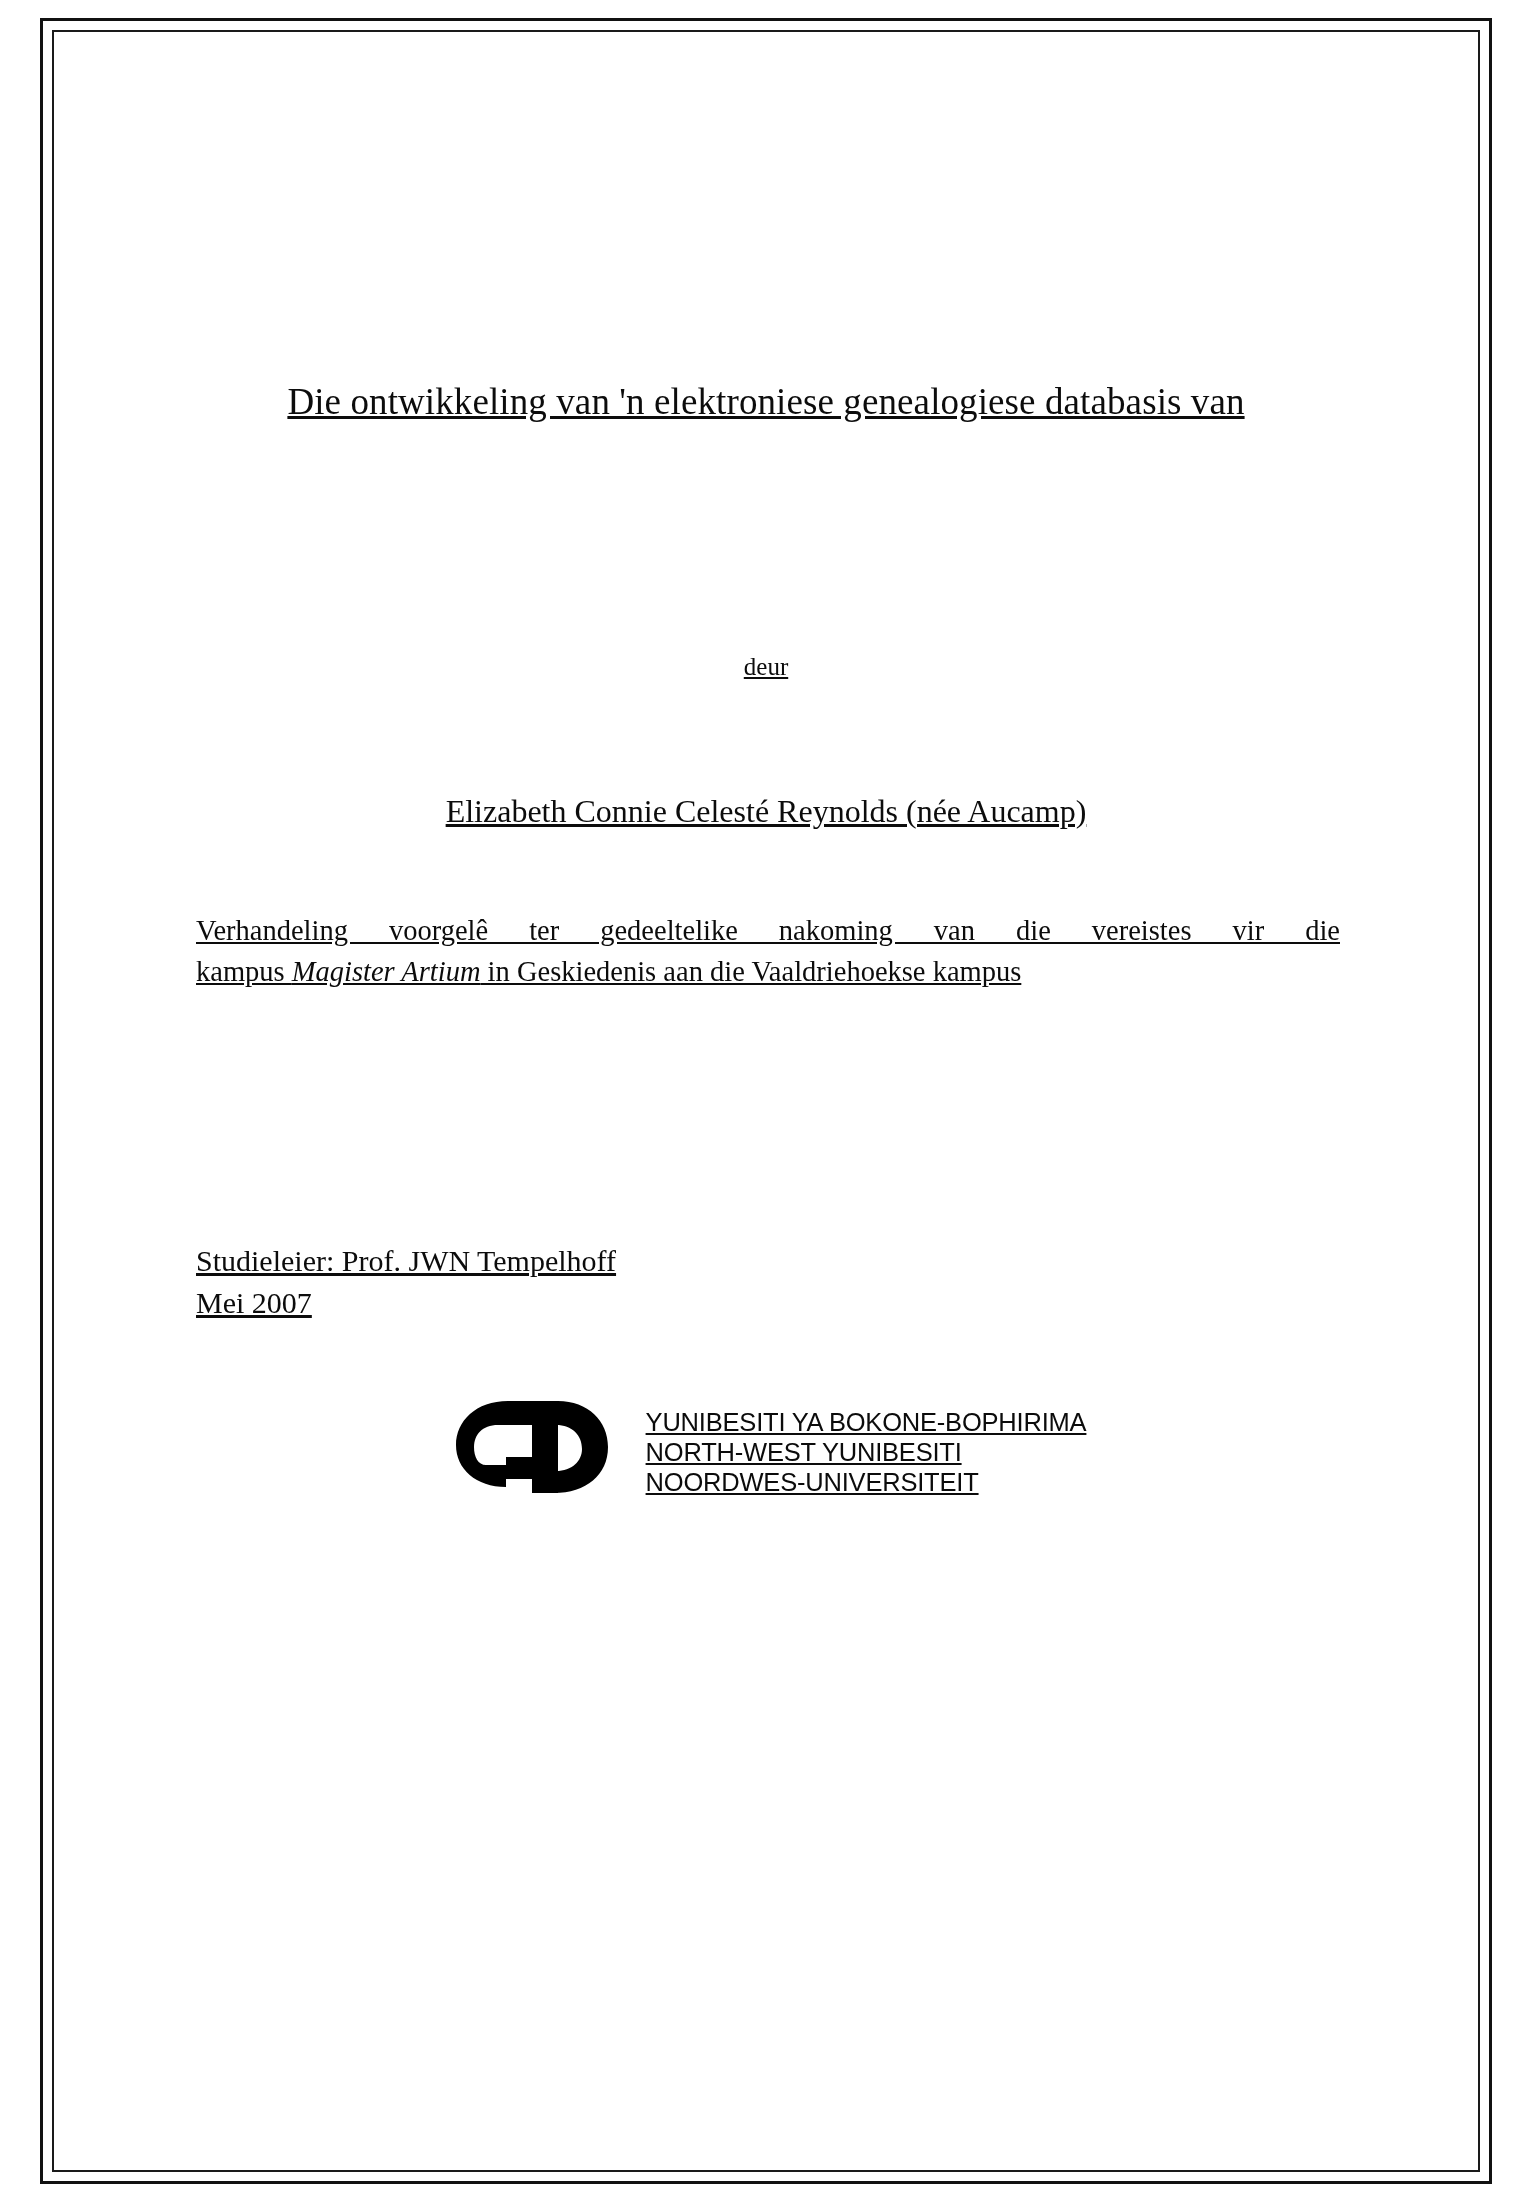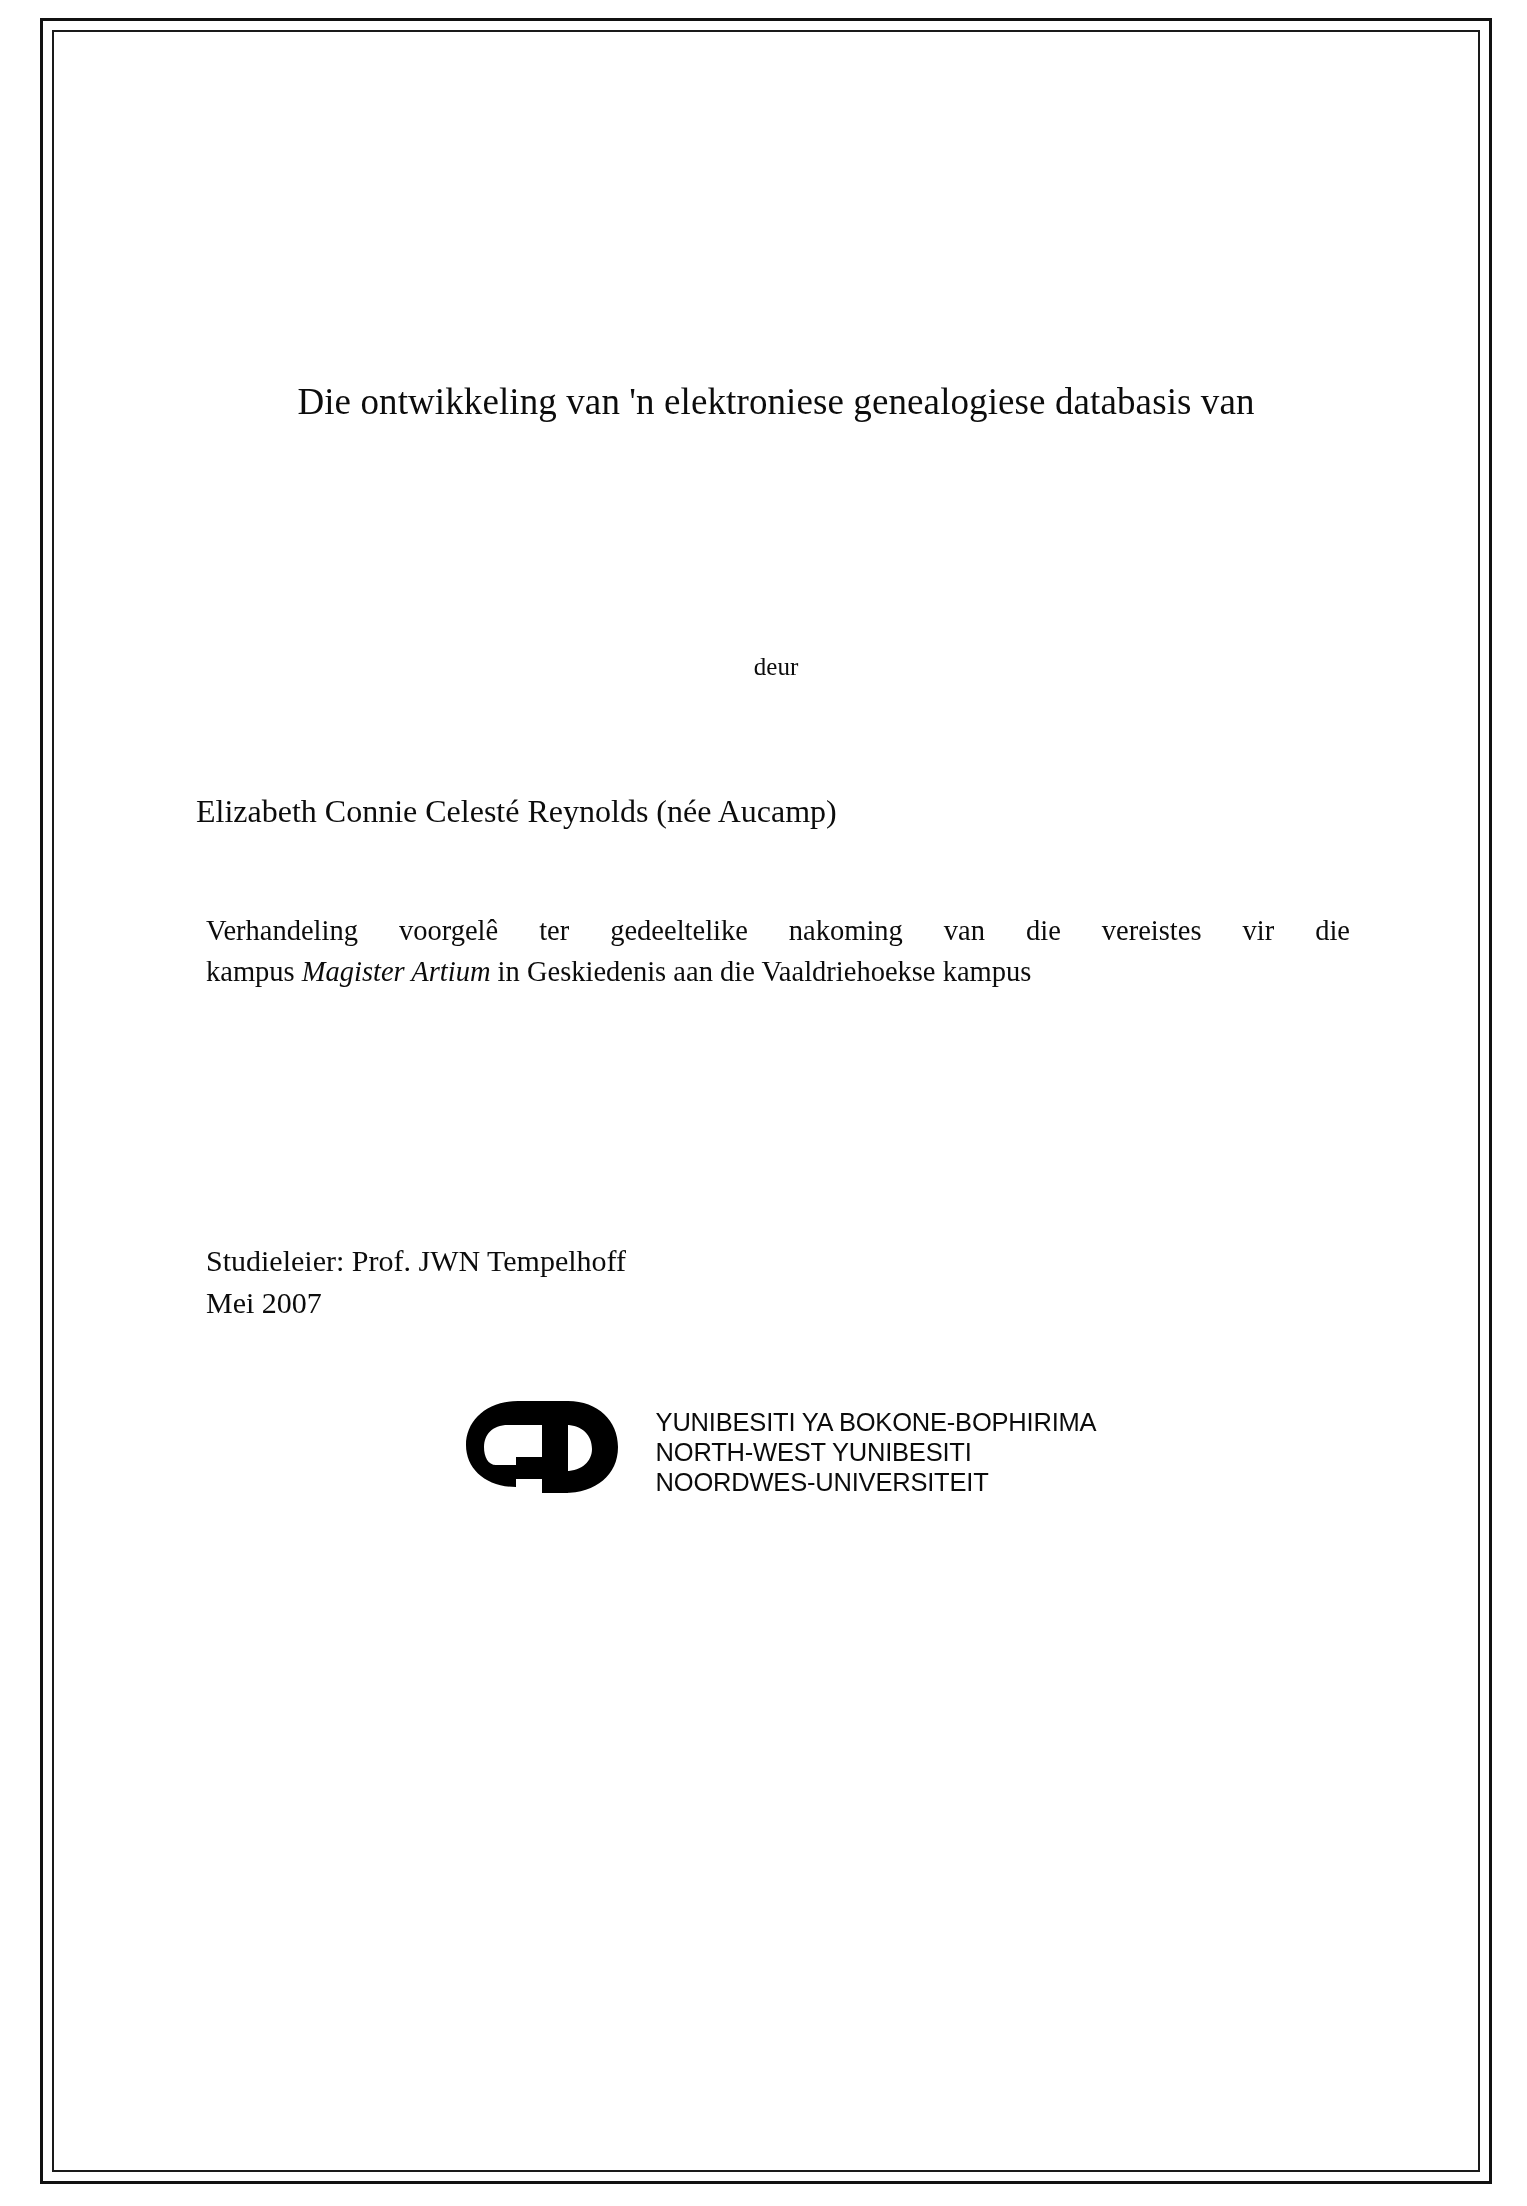--- a/index.html
+++ b/index.html
@@ -30,41 +30,42 @@
     position: absolute;
     left: 52px;
     top: 30px;
     width: 1428px;
     height: 2142px;
     border: 2px solid #1a1a1a;
     box-sizing: border-box;
   }
   .content {
     position: absolute;
-    left: 196px;
+    left: 186px;
     top: 30px;
     width: 1160px;
     height: 1980px;
+    text-decoration: underline;
   }
   .title {
     margin-top: 340px;
     text-align: center;
     font-size: 37px;
     line-height: 1.75;
     letter-spacing: 0.1px;
   }
   .title-line { display: block; }
   .deur {
     margin-top: 218px;
     text-align: center;
     font-size: 25px;
   }
   .author {
     margin-top: 112px;
-    text-align: left;
+    text-align: center;
     font-size: 32px;
   }
   .abstract {
     margin-top: 80px;
     font-size: 28.5px;
     line-height: 1.45;
     text-align: justify;
     padding-left: 10px;
     padding-right: 6px;
   }

